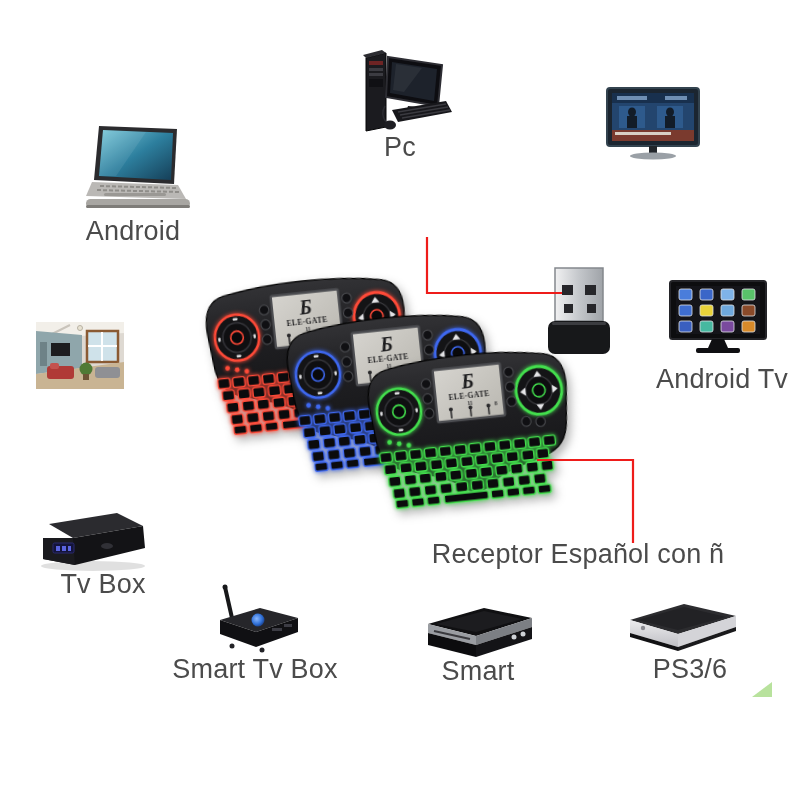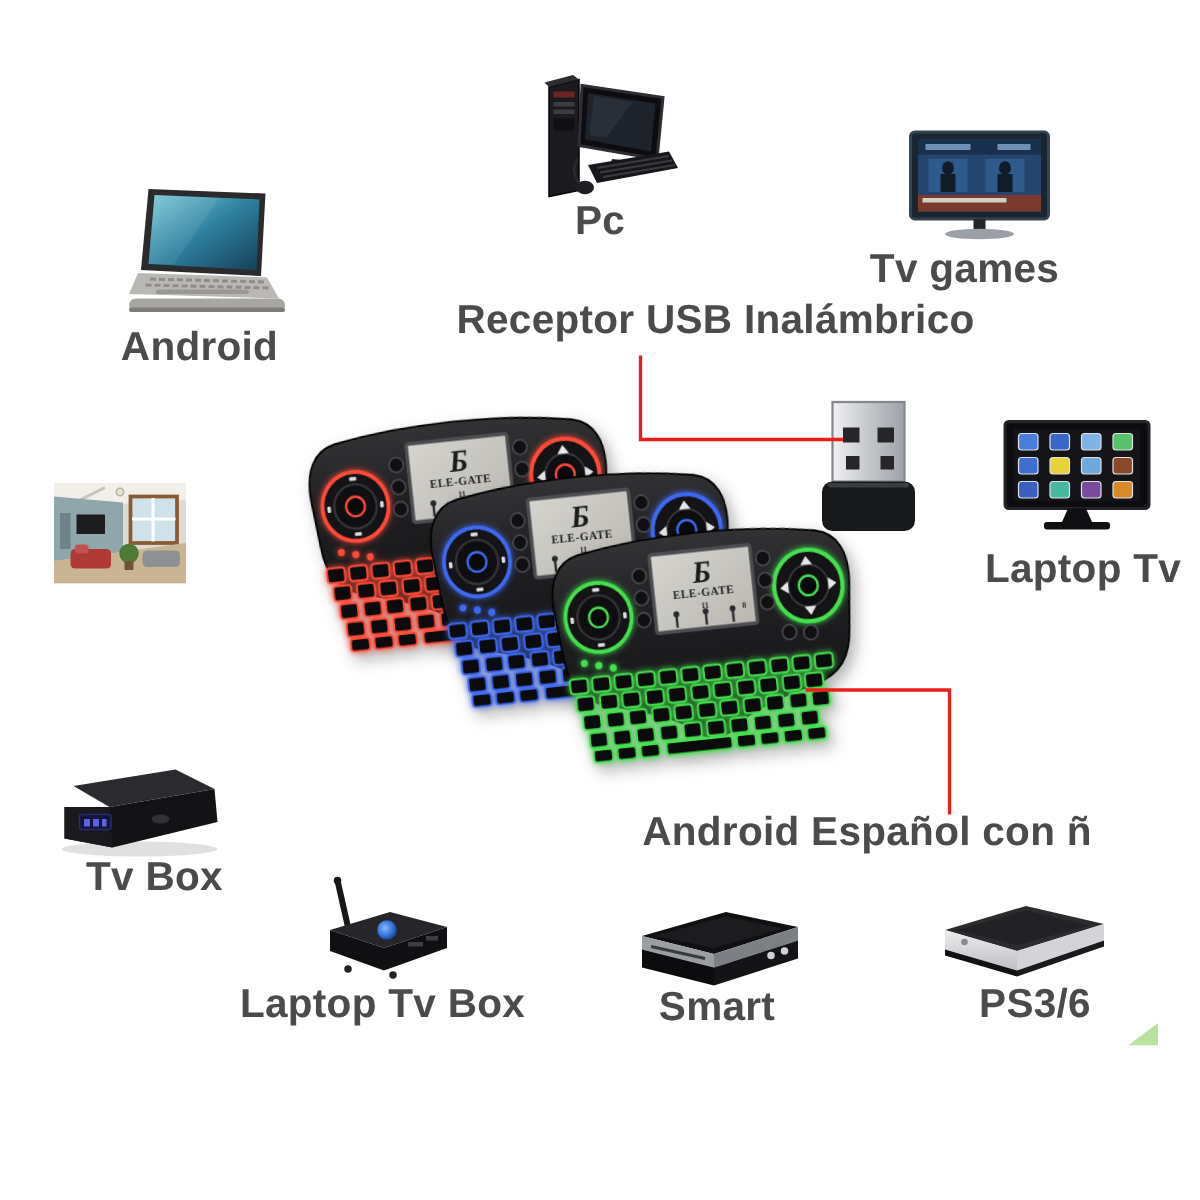--- a/index.html
+++ b/index.html
@@ -1,18 +1,18 @@
 <!DOCTYPE html>
 <html><head>
 <meta charset="utf-8">
 <style>
   html,body{margin:0;padding:0;background:#fff;}
   .stage{position:relative;width:800px;height:800px;background:#ffffff;overflow:hidden;
          font-family:"Liberation Sans", sans-serif;}
-  .label{position:absolute;transform:translateX(-50%);font-weight:bold;font-size:27px;
+  .label{position:absolute;transform:translateX(-50%);font-weight:normal;font-size:27px;
          color:#4b4b4b;white-space:nowrap;letter-spacing:0.2px;line-height:1;}
   .device-svg{position:absolute;}
   .kb{position:absolute;overflow:visible;filter:drop-shadow(3px 5px 5px rgba(0,0,0,0.30));}
   .kb-red{left:203px;top:276px;transform:rotate(-6deg);z-index:1;}
   .kb-blue{left:284px;top:313px;transform:rotate(-6deg);z-index:2;}
   .kb-green{left:365px;top:350px;transform:rotate(-6deg);z-index:3;}
   .glow{filter:drop-shadow(0 0 2.5px currentColor);}
   .connectors{position:absolute;left:0;top:0;z-index:6;pointer-events:none;}
   .ann{z-index:7;}
   .brandtext{font-family:"Liberation Serif", serif;font-weight:bold;}
@@ -218,23 +218,21 @@
     <rect x="10" y="46" width="56" height="3" fill="#d8cfc4"></rect>
     <rect x="14" y="20" width="26" height="22" fill="#2e5a8c"></rect>
     <rect x="52" y="20" width="26" height="22" fill="#2e5a8c"></rect>
     <ellipse cx="27" cy="26" rx="4" ry="4.5" fill="#121c28"></ellipse>
       <rect x="22" y="30" width="10" height="12" fill="#121c28"></rect>
     <ellipse cx="65" cy="26" rx="4" ry="4.5" fill="#121c28"></ellipse>
       <rect x="60" y="30" width="10" height="12" fill="#121c28"></rect>
     <rect x="44" y="60" width="8" height="7" fill="#22262b"></rect>
     <ellipse cx="48" cy="70" rx="23" ry="3.5" fill="#9aa0a6"></ellipse>
   </svg>
-  <div class="label" style="left:643px;top:166px">Tv games</div>
-
-  <div class="label ann" style="left:477px;top:200px">Receptor USB Inalámbrico</div>
+
 
   <svg class="device-svg" style="left:546px;top:264px" width="66" height="92" viewBox="0 0 66 92">
     <rect x="9" y="4" width="48" height="53" fill="url(#usbMetal)" stroke="#84888d" stroke-width="1.5"></rect>
     <g fill="#26262a">
       <rect x="16" y="21" width="11" height="10"></rect>
         <rect x="39" y="21" width="11" height="10"></rect>
       <rect x="18" y="40" width="9" height="9"></rect>
         <rect x="41" y="40" width="9" height="9"></rect>
     </g>
     <rect x="2" y="57" width="62" height="33" rx="7" fill="#17181a"></rect>
@@ -254,21 +252,21 @@
         <rect x="53" y="26" width="13" height="11" rx="2" fill="#6fa8dc"></rect>
         <rect x="74" y="26" width="13" height="11" rx="2" fill="#8a4a2a"></rect>
       <rect x="11" y="42" width="13" height="11" rx="2" fill="#3a5fc0"></rect>
         <rect x="32" y="42" width="13" height="11" rx="2" fill="#46b8a0"></rect>
         <rect x="53" y="42" width="13" height="11" rx="2" fill="#7a4a9e"></rect>
         <rect x="74" y="42" width="13" height="11" rx="2" fill="#d88a2a"></rect>
     </g>
     <polygon points="44,60 56,60 60,69 40,69" fill="#0f0f12"></polygon>
     <rect x="28" y="69" width="44" height="5" rx="2" fill="#0f0f12"></rect>
   </svg>
-  <div class="label" style="left:722px;top:366px">Laptop Tv</div>
+  <div class="label" style="left:722px;top:366px">Android Tv</div>
 
   <svg class="device-svg" style="left:36px;top:322px" width="88" height="67" viewBox="0 0 88 67">
     <rect x="0" y="0" width="88" height="67" fill="#ded9d2"></rect>
     <polygon points="0,0 88,0 88,11 0,17" fill="#f2efe9"></polygon>
     <line x1="10" y1="15" x2="34" y2="3" stroke="#c9c4bb" stroke-width="2"></line>
     <circle cx="44" cy="6" r="2.5" fill="#e8e2d2" stroke="#b8b2a4"></circle>
     <polygon points="0,9 46,13 46,46 0,52" fill="#8fa6ab"></polygon>
     <rect x="15" y="21" width="19" height="13" fill="#1d1d1f"></rect>
     <rect x="4" y="20" width="7" height="24" fill="#6e8287"></rect>
     <rect x="51" y="9" width="31" height="31" fill="#cfe2ea" stroke="#8a5a33" stroke-width="2.5"></rect>
@@ -285,21 +283,21 @@
   <svg class="kb kb-red" width="212" height="156" viewBox="0 0 270 190" preserveAspectRatio="none" color="#ff4a38">
       <use href="#mini-kb"></use>
     </svg>
   <svg class="kb kb-blue" width="212" height="156" viewBox="0 0 270 190" preserveAspectRatio="none" color="#3e68f0">
       <use href="#mini-kb"></use>
     </svg>
   <svg class="kb kb-green" width="212" height="156" viewBox="0 0 270 190" preserveAspectRatio="none" color="#43df4d">
       <use href="#mini-kb"></use>
     </svg>
 
-  <div class="label ann" style="left:578px;top:541px">Android Español con ñ</div>
+  <div class="label ann" style="left:578px;top:541px">Receptor Español con ñ</div>
 
   <svg class="device-svg" style="left:33px;top:508px" width="116" height="66" viewBox="0 0 116 66">
     <ellipse cx="60" cy="58" rx="52" ry="5" fill="#000" opacity="0.12"></ellipse>
     <polygon points="16,16 84,5 110,18 40,30" fill="#2b2b2f"></polygon>
     <path d="M10,30 L40,30 L110,18 L112,40 L42,57 L10,51 Z" fill="#131316"></path>
     <polygon points="10,30 40,30 42,57 10,51" fill="#1a1a1e"></polygon>
     <rect x="20" y="35" width="21" height="10" rx="1.5" fill="#14143a" stroke="#2b2b70" stroke-width="1"></rect>
     <g fill="#5a64e0">
         <rect x="23" y="38" width="4" height="5"></rect>
         <rect x="29" y="38" width="4" height="5"></rect>
@@ -315,21 +313,21 @@
     <polygon points="18,36 58,24 96,34 54,48" fill="#26262a"></polygon>
     <circle cx="56" cy="36" r="6.5" fill="url(#blueDot)"></circle>
     <path d="M18,36 L54,48 L96,34 L96,48 L54,63 L18,50 Z" fill="#101013"></path>
     <g fill="#3c3c44">
         <rect x="70" y="44" width="10" height="3"></rect>
         <rect x="82" y="40" width="8" height="3"></rect>
       </g>
     <circle cx="30" cy="62" r="2.5" fill="#232327"></circle>
       <circle cx="60" cy="66" r="2.5" fill="#232327"></circle>
   </svg>
-  <div class="label" style="left:255px;top:656px">Laptop Tv Box</div>
+  <div class="label" style="left:255px;top:656px">Smart Tv Box</div>
 
   <svg class="device-svg" style="left:422px;top:606px" width="114" height="60" viewBox="0 0 114 60">
     <polygon points="6,18 62,2 110,12 54,30" fill="#101012"></polygon>
     <polygon points="14,18 62,5 100,13 54,26" fill="#1c1c1f"></polygon>
     <polygon points="6,18 54,30 54,39 6,27" fill="#9a9da2"></polygon>
     <polygon points="54,30 110,12 110,21 54,39" fill="#7c7f84"></polygon>
     <line x1="12" y1="25" x2="48" y2="33" stroke="#3a3a3e" stroke-width="2"></line>
     <polygon points="6,27 54,39 54,51 6,39" fill="#0c0c0e"></polygon>
     <polygon points="54,39 110,21 110,33 54,51" fill="#141417"></polygon>
     <circle cx="92" cy="31" r="2.5" fill="#cfd2d6"></circle>

